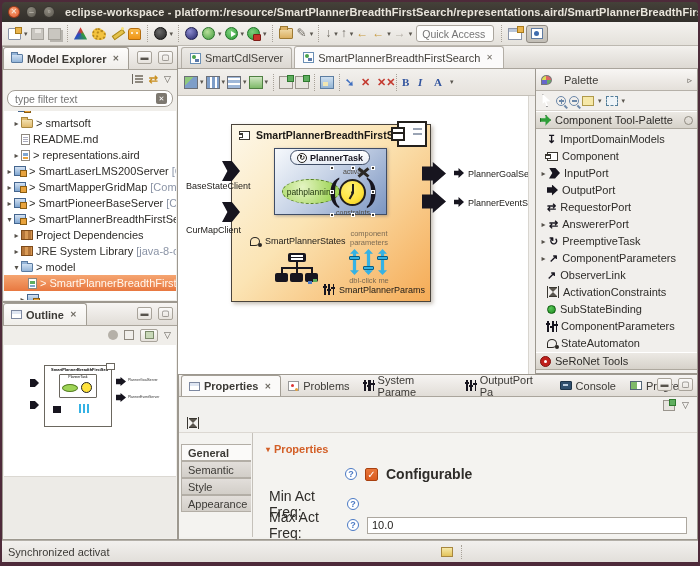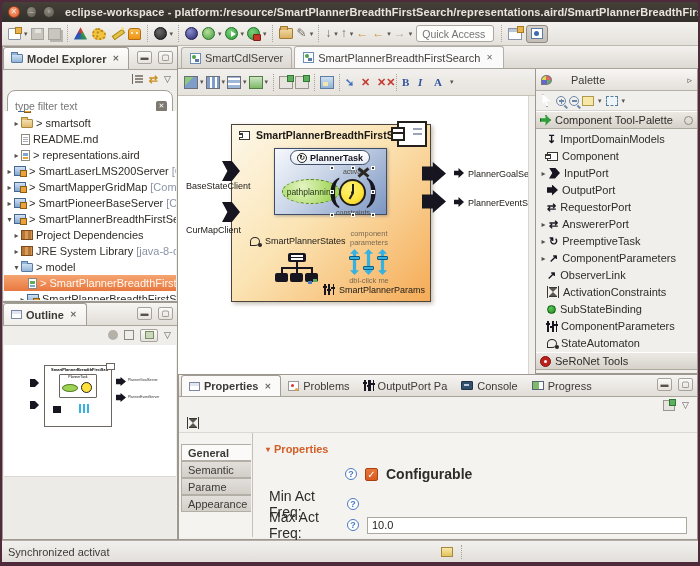--- a/index.html
+++ b/index.html
@@ -60,21 +60,21 @@
   .pclose{font-size:8px;color:#6e6a62;border:1px solid transparent;padding:0 1px;}
   .pminmax{position:absolute;right:4px;top:4px;display:flex;gap:6px;font-size:8px;color:#57534c;}
   .pbtn{width:15px;height:13px;border:1px solid #a8a39a;background:linear-gradient(#fbfaf9,#e6e2dc);display:flex;align-items:center;justify-content:center;border-radius:2px;}
   .ptools{height:18px;display:flex;align-items:center;justify-content:flex-end;gap:6px;padding:0 6px;font-size:9px;color:#57534c;}
   .mini-ic{display:inline-block;position:relative;}
   .ic-collapseall{width:11px;height:10px;border-left:1px solid #6b665e;}
   .ic-collapseall::before{content:"";position:absolute;left:2px;top:1px;width:8px;height:2px;background:#8f897f;box-shadow:0 3px 0 #8f897f,0 6px 0 #8f897f;}
   .ic-link{color:#c99022;font-size:11px;font-weight:bold;}
 
   
-  .filterbox{height:17px;background:#fff;border:1px solid #a39e96;border-radius:8px;display:flex;align-items:center;padding:15px 5px;margin:2px 4px;}
+  .filterbox{height:17px;background:#fff;border:1px solid #a39e96;border-radius:8px;display:flex;align-items:center;padding:7px 5px;margin:2px 4px;}
   .filterbox input{border:none;outline:none;flex:1;font-size:10.5px;color:#6e6a62;background:transparent;font-family:"Liberation Sans",sans-serif;}
   .fclear{width:11px;height:11px;border-radius:2px;background:#7d7870;color:#fff;font-size:7px;display:flex;align-items:center;justify-content:center;}
   .tree{position:absolute;left:1px;right:1px;top:64px;bottom:1px;background:#fff;overflow:hidden;}
   .trow{position:absolute;left:0;width:100%;height:16px;display:flex;align-items:center;font-size:11px;color:#2e2c29;}
   .trow .exp{width:9px;font-size:8px;color:#55514a;text-align:center;flex:none;}
   .trow .tlab{margin-left:3px;white-space:nowrap;}
   .trow .tsuf{margin-left:3px;color:#8b94a6;white-space:nowrap;}
   .trow.sel{background:linear-gradient(#f5a571,#e87840);color:#fff7ef;}
   .ic{display:inline-block;position:relative;flex:none;vertical-align:middle;}
   .ic-folder{width:12px;height:9px;background:linear-gradient(#f2dfae,#e0ba6d);border:1px solid #a8873f;border-radius:1px;}
@@ -150,21 +150,21 @@
   .orgbox{position:absolute;background:#17151f;border-radius:2px;}
   .orgline{position:absolute;background:#17151f;}
   .capt{font-size:7.5px;color:#7d6b53;text-align:center;white-space:pre-line;line-height:1.15;}
   .cslider{position:absolute;width:9px;height:26px;background:#35b2e4;clip-path:polygon(50% 0,100% 18%,68% 18%,68% 82%,100% 82%,50% 100%,0 82%,32% 82%,32% 18%,0 18%);filter:drop-shadow(0 0 .6px #044a66);}
   .chandle{position:absolute;width:11px;height:4px;background:#35b2e4;border:1px solid #0c5d80;border-radius:1px;}
   .ic-sliders{width:10px;height:11px;background:repeating-linear-gradient(90deg,#17151f 0 2px,transparent 2px 4.5px);}
   .ic-sliders::after{content:"";position:absolute;left:-1px;top:2px;width:4px;height:2px;background:#17151f;box-shadow:4px 3px 0 #17151f,8px 1px 0 #17151f;}
 
   
   .palette{left:535px;top:69px;width:163px;height:305px;background:#f1efec;border:1px solid #9d988f;border-top:none;}
-  .palhead{height:22px;background:linear-gradient(#f8f6f4,#e4e0da);border-bottom:1px solid #b5b0a8;display:flex;align-items:center;padding:0 5px;font-size:11px;color:#3c3a36;gap:19px;}
+  .palhead{height:22px;background:linear-gradient(#f8f6f4,#e4e0da);border-bottom:1px solid #b5b0a8;display:flex;align-items:center;padding:0 5px;font-size:11px;color:#3c3a36;gap:12px;}
   .ic-palette{width:11px;height:10px;border-radius:50% 50% 50% 0;background:conic-gradient(#d66 0 25%,#6a6 25% 50%,#66c 50% 75%,#dd5 75%);border:1px solid #777;}
   .paltools{height:20px;display:flex;align-items:center;gap:3px;padding:0 4px;border-bottom:1px solid #d8d4ce;}
   .p-ic{display:inline-block;position:relative;width:13px;height:13px;}
   .p-cursor{clip-path:polygon(20% 0,80% 55%,48% 58%,62% 95%,50% 100%,38% 62%,20% 75%);background:#fff;border:1px solid #555;}
   .p-zoom{border:1.5px solid #6b87a8;border-radius:50%;width:10px;height:10px;}
   .p-zoom::before{content:"";position:absolute;right:-3px;bottom:-3px;width:4px;height:1.5px;background:#6b87a8;transform:rotate(45deg);}
   .p-zoom::after{content:"";position:absolute;left:2px;top:3.5px;width:5px;height:1.5px;background:#6b87a8;}
   .p-zoom.in .plus{position:absolute;left:3.5px;top:2px;width:1.5px;height:5px;background:#6b87a8;}
   .p-note{width:12px;height:10px;background:#f6e8a8;border:1px solid #b09a4a;}
   .p-marq{width:12px;height:10px;border:1px dashed #557f9a;background:#eef4f8;}
@@ -348,21 +348,20 @@
           <span class="ic ic-modelfolder"></span>
           <span class="tlab">&gt; model</span>
         </div>
       <div class="trow sel" style="top:164px;padding-left:24px;">
           <span class="ic ic-airdfile"></span>
           <span class="tlab">&gt; SmartPlannerBreadthFirst</span>
         </div>
       <div class="trow" style="top:180px;padding-left:14px;">
           <span class="exp">▸</span>
           <span class="ic ic-model"></span>
-          <span class="tlab">SmartPlannerBreadthFirstS</span>
         </div>
     </div>
   </div>
 
   <div class="a panel" style="left:2px;top:302px;width:176px;height:238px;">
     <div class="phead">
       <div class="ptab active">
         <span class="ic ic-props"></span>
         <span>Outline</span>
         <span class="pclose">✕</span>
@@ -640,20 +639,24 @@
           <span class="ic ic-props"></span>
           <span>Properties</span>
           <span class="pclose">✕</span>
         </div>
       <div class="btab">
           <span class="ic ic-problems"></span>
           <span>Problems</span>
         </div>
       <div class="btab">
           <span class="ic ic-sliders"></span>
+          <span>System Parame</span>
+        </div>
+      <div class="btab">
+          <span class="ic ic-sliders"></span>
           <span>OutputPort Pa</span>
         </div>
       <div class="btab">
           <span class="ic ic-console"></span>
           <span>Console</span>
         </div>
       <div class="btab">
           <span class="ic ic-progress"></span>
           <span>Progress</span>
         </div>
@@ -673,21 +676,21 @@
     </div>
     <div style="position:relative;height:104px;background:#f4f3f0;">
       <div class="vdiv" style="left:73px;"></div>
       <div class="sidetab active" style="top:11px;">
           <span>General</span>
         </div>
       <div class="sidetab" style="top:28px;">
           <span>Semantic</span>
         </div>
       <div class="sidetab" style="top:45px;">
-          <span>Parame</span>
+          <span>Style</span>
         </div>
       <div class="sidetab" style="top:62px;">
           <span>Appearance</span>
         </div>
 
       <div class="sect" style="position:absolute;left:87px;top:10px;">
         <span class="tri">▾</span>
         <span>Properties</span>
       </div>
 

